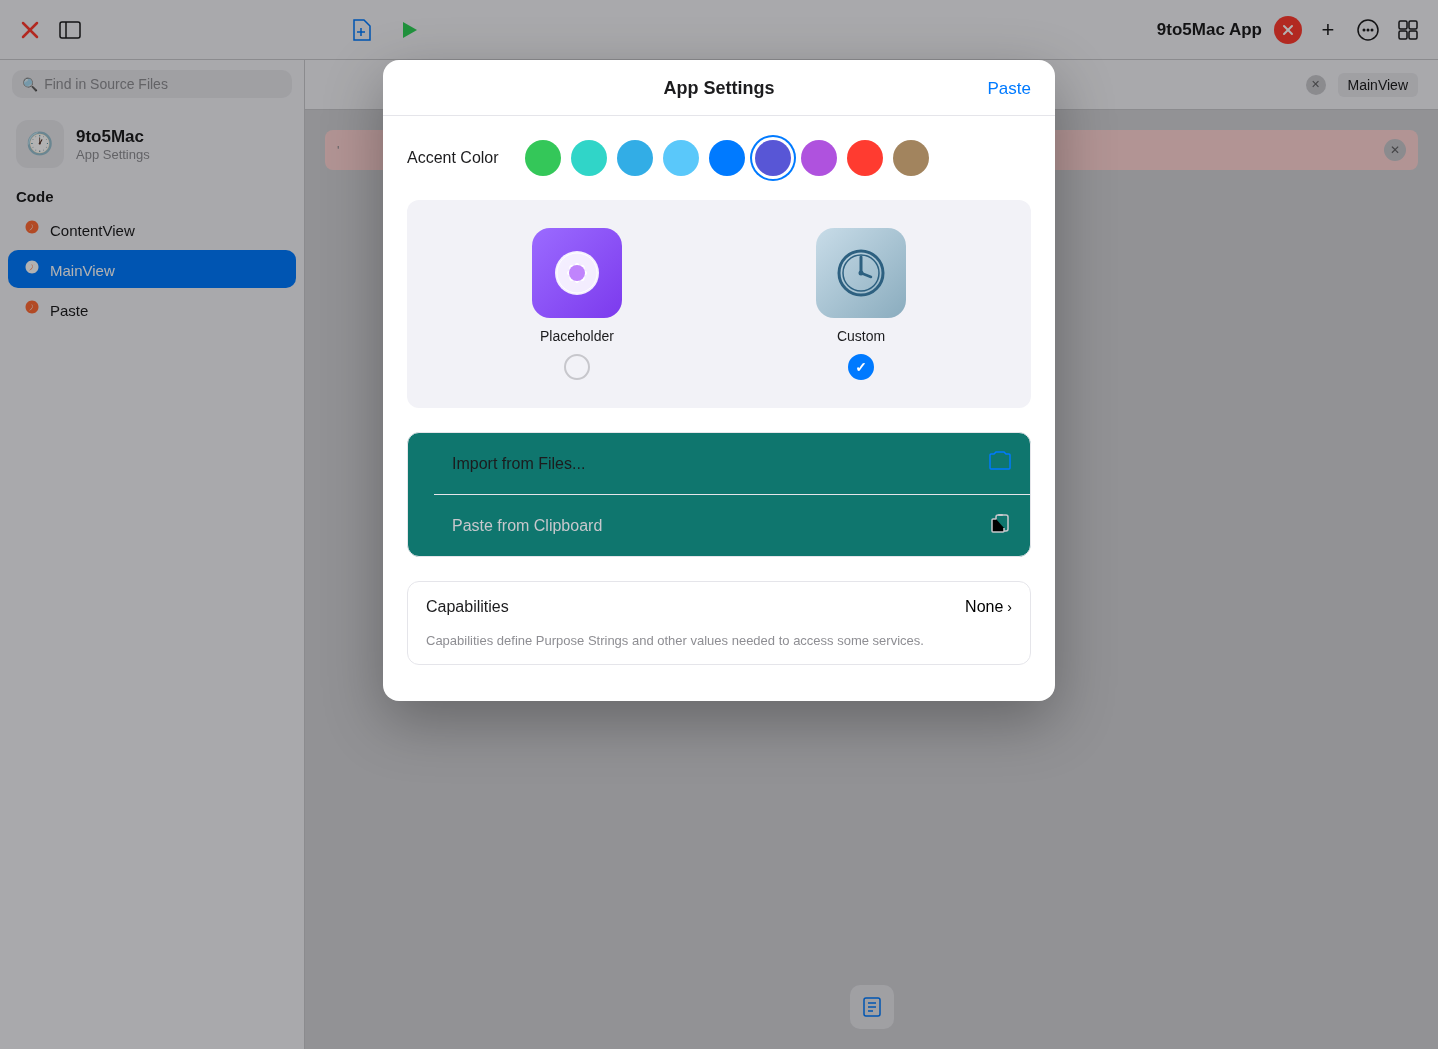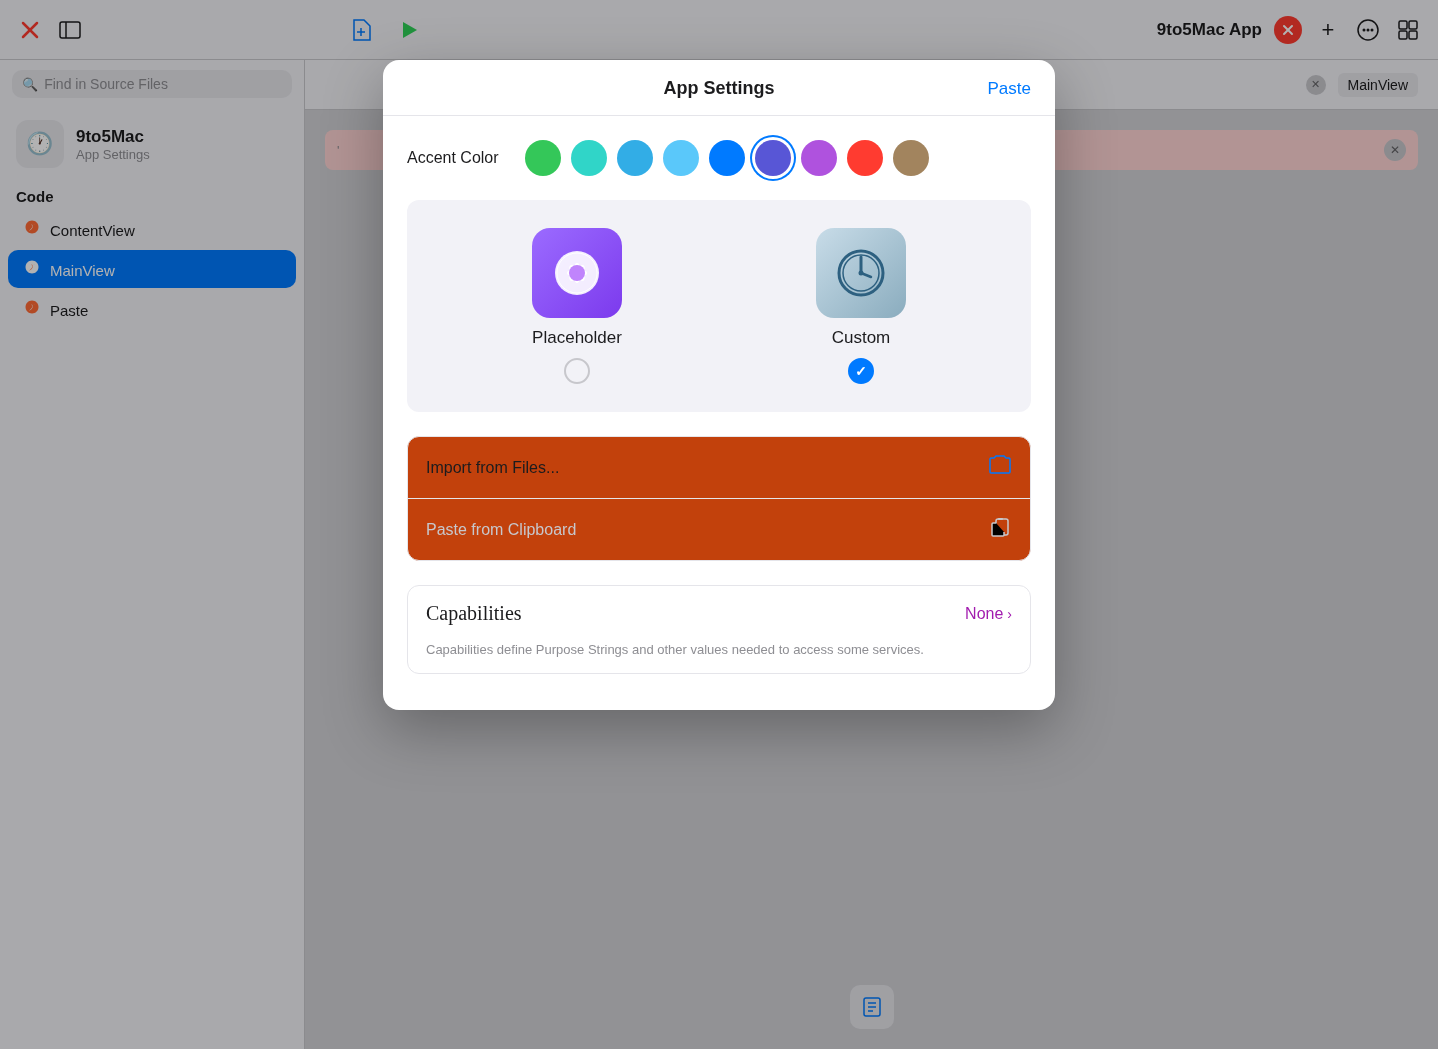--- a/index.html
+++ b/index.html
@@ -305,21 +305,21 @@
       justify-content: center;
       font-size: 48px;
     }
     .icon-box.placeholder {
       background: linear-gradient(135deg, #9b6bff, #7c3aed);
     }
     .icon-box.custom {
       background: linear-gradient(135deg, #c8dce8, #8aacbe);
     }
     .icon-name {
-      font-size: 17px;
+      font-size: 14px;
       color: #1c1c1e;
     }
     .radio-btn {
       width: 26px; height: 26px;
       border-radius: 50%;
       border: 2px solid #c7c7cc;
       display: flex;
       align-items: center;
       justify-content: center;
       cursor: pointer;
@@ -329,25 +329,26 @@
       border-color: #007aff;
     }
     .radio-check {
       color: white;
       font-size: 14px;
       font-weight: 700;
     }
 
     
     .import-section {
-      background: #c2410c;
+      background: #0f766e;
       border-radius: 12px;
       border: 1px solid #e5e5ea;
       overflow: hidden;
       margin-bottom: 24px;
+      padding-left: 26px;
     }
     .import-row {
       display: flex;
       align-items: center;
       justify-content: space-between;
       padding: 16px 18px;
       border-bottom: 1px solid #e5e5ea;
       cursor: pointer;
     }
     .import-row:last-child {
@@ -377,30 +378,29 @@
       overflow: hidden;
       margin-bottom: 12px;
     }
     .capabilities-row {
       display: flex;
       align-items: center;
       justify-content: space-between;
       padding: 16px 18px;
     }
     .capabilities-label {
-      font-size: 20px;
+      font-size: 16px;
       color: #1c1c1e;
       font-weight: 500;
-      font-family: Liberation Serif, serif;
     }
     .capabilities-value {
       display: flex;
       align-items: center;
       gap: 4px;
-      color: #a21caf;
+      color: #000000;
       font-size: 16px;
     }
     .capabilities-desc {
       font-size: 13px;
       color: #8e8e93;
       line-height: 1.4;
       padding: 0 18px 14px;
     }
   </style>
 </head>

